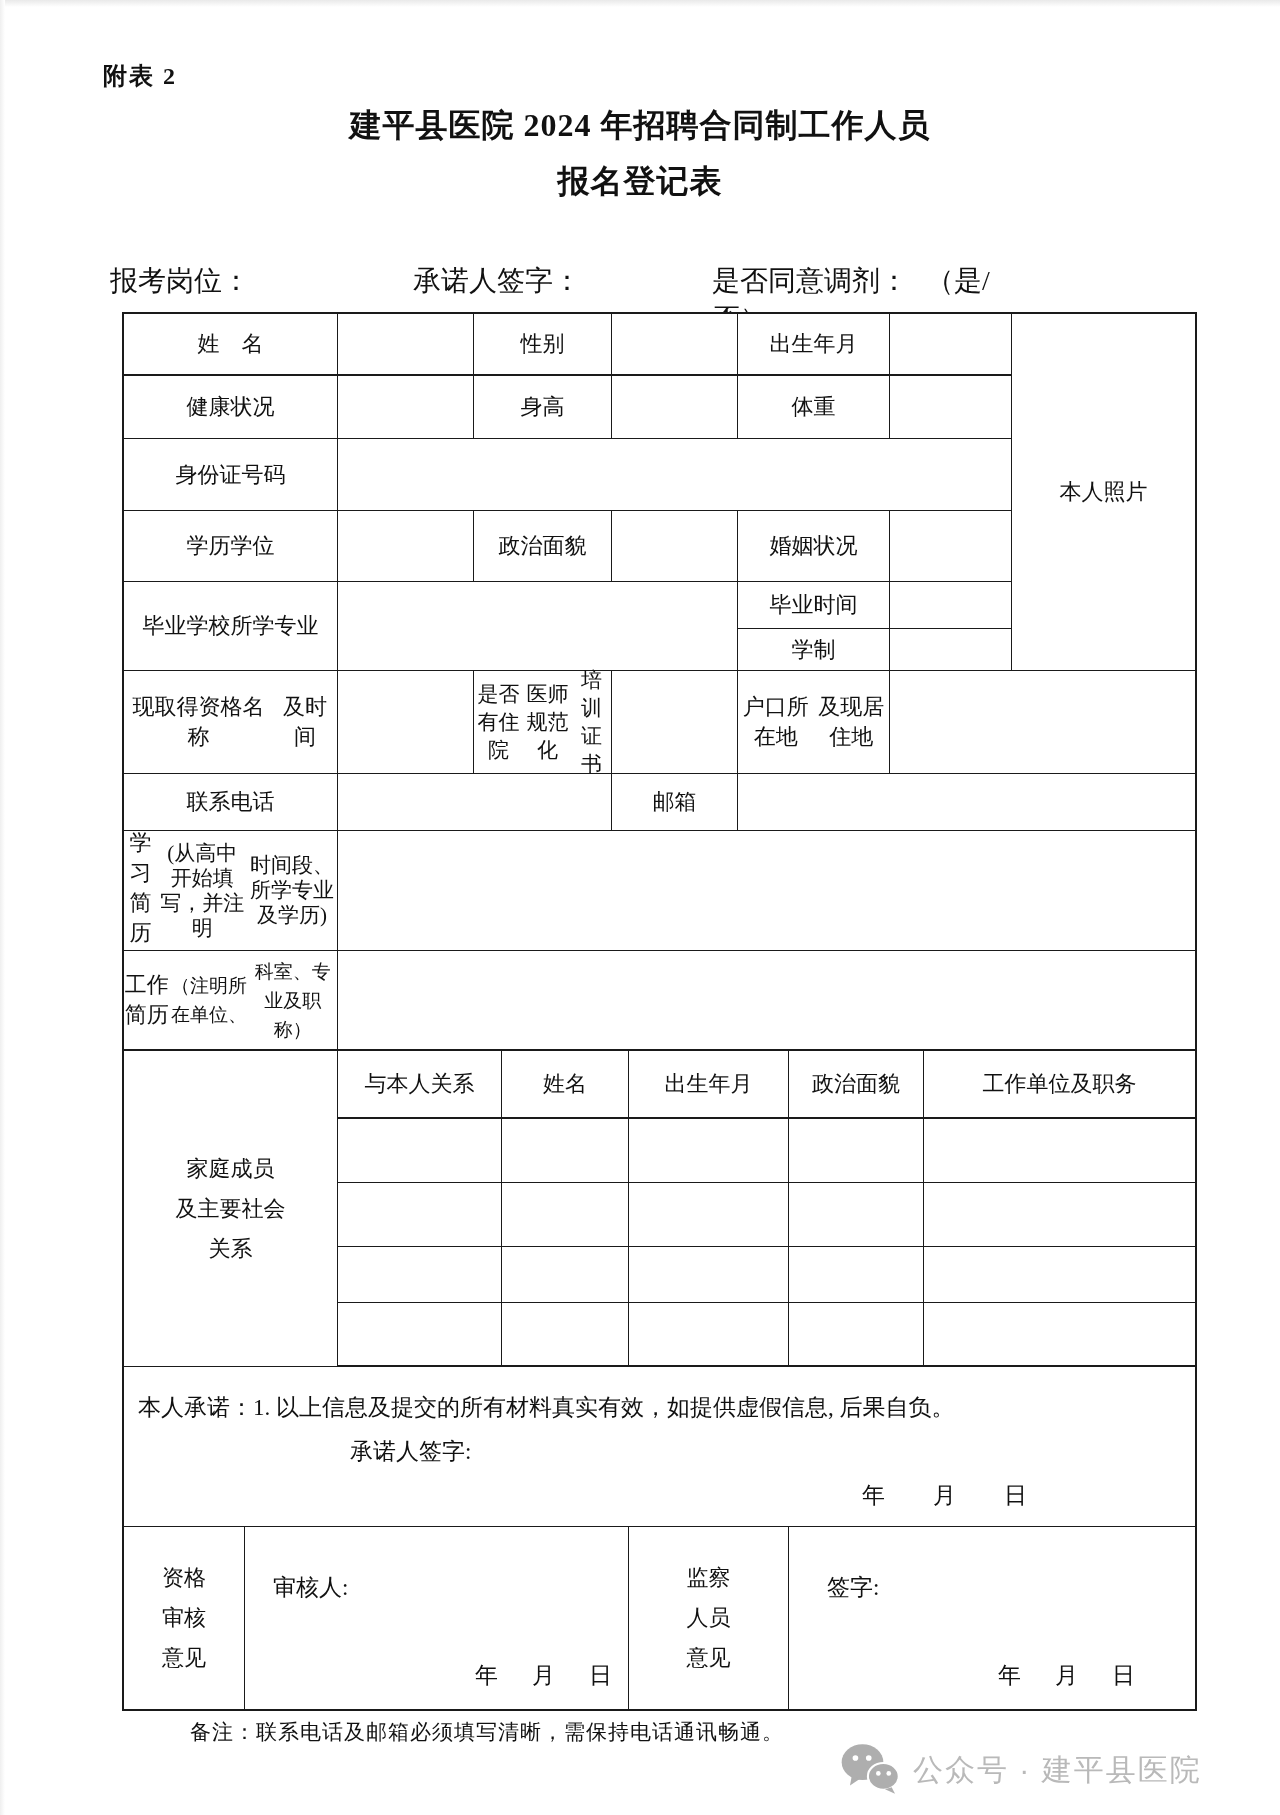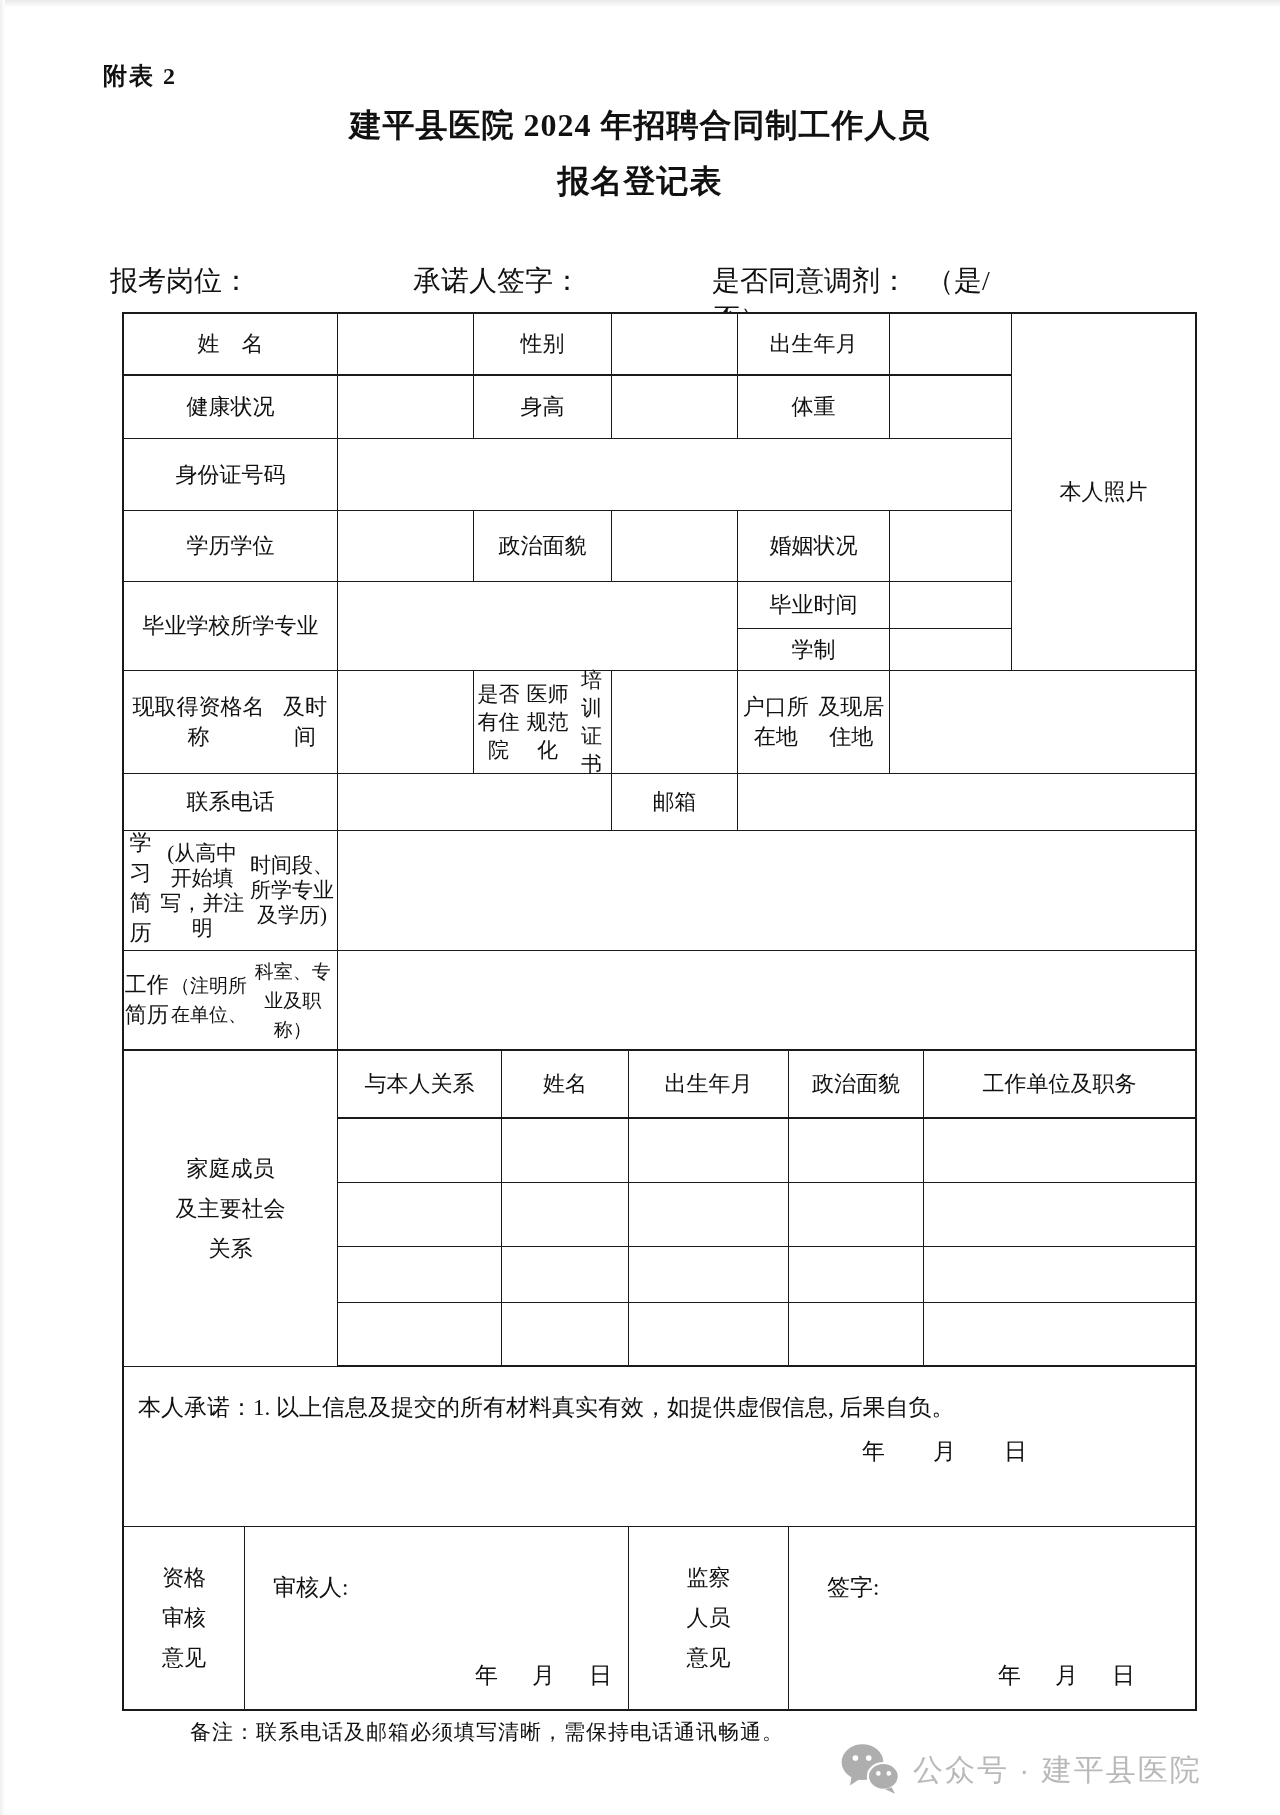--- a/index.html
+++ b/index.html
@@ -184,20 +184,21 @@
   <div class="cell blank no-r" style="grid-area:14/11/15/13"></div>
 
   <div class="cell blank bb2" style="grid-area:15/3/16/5"></div>
   <div class="cell blank bb2" style="grid-area:15/5/16/7"></div>
   <div class="cell blank bb2" style="grid-area:15/7/16/9"></div>
   <div class="cell blank bb2" style="grid-area:15/9/16/11"></div>
   <div class="cell blank bb2 no-r" style="grid-area:15/11/16/13"></div>
 
   <div class="cell no-r commit-cell" style="grid-area:16/1/17/13">
     <div>本人承诺：1. 以上信息及提交的所有材料真实有效，如提供虚假信息, 后果自负。</div>
+    <div class="commit-line2">承诺人签字:</div>
     <div class="commit-date">
       <span>年</span>
       <span>月</span>
       <span>日</span>
     </div>
   </div>
 
   <div class="cell vlabel no-b" style="grid-area:17/1/18/2">
     <div>资格</div>
     <div>审核</div>

